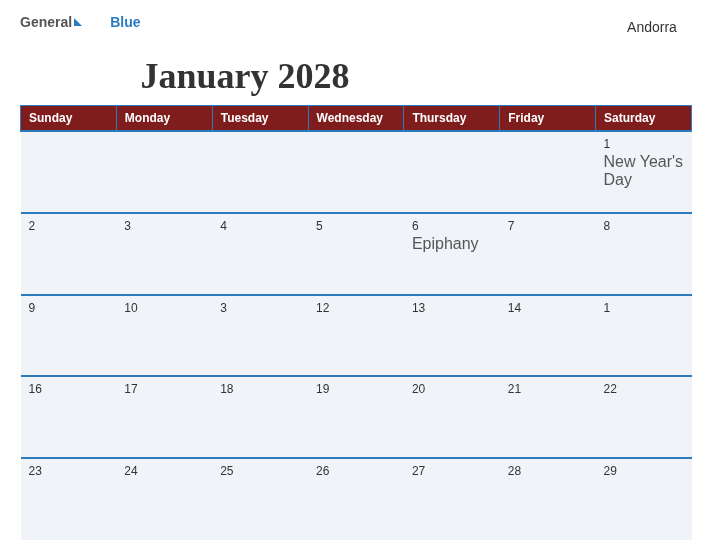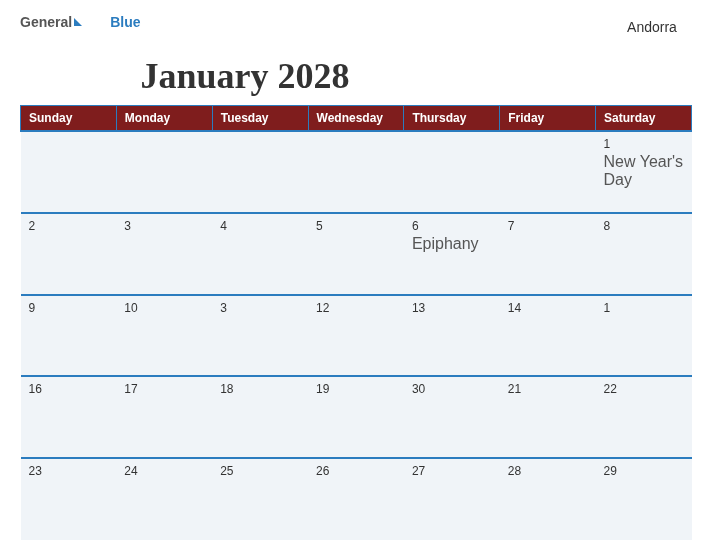--- a/index.html
+++ b/index.html
@@ -213,21 +213,21 @@
           <td>
             <span class="day-number">17</span>
           </td>
           <td>
             <span class="day-number">18</span>
           </td>
           <td>
             <span class="day-number">19</span>
           </td>
           <td>
-            <span class="day-number">30</span>
+            <span class="day-number">20</span>
           </td>
           <td>
             <span class="day-number">21</span>
           </td>
           <td>
             <span class="day-number">22</span>
           </td>
         </tr>
         <tr>
           <td>

